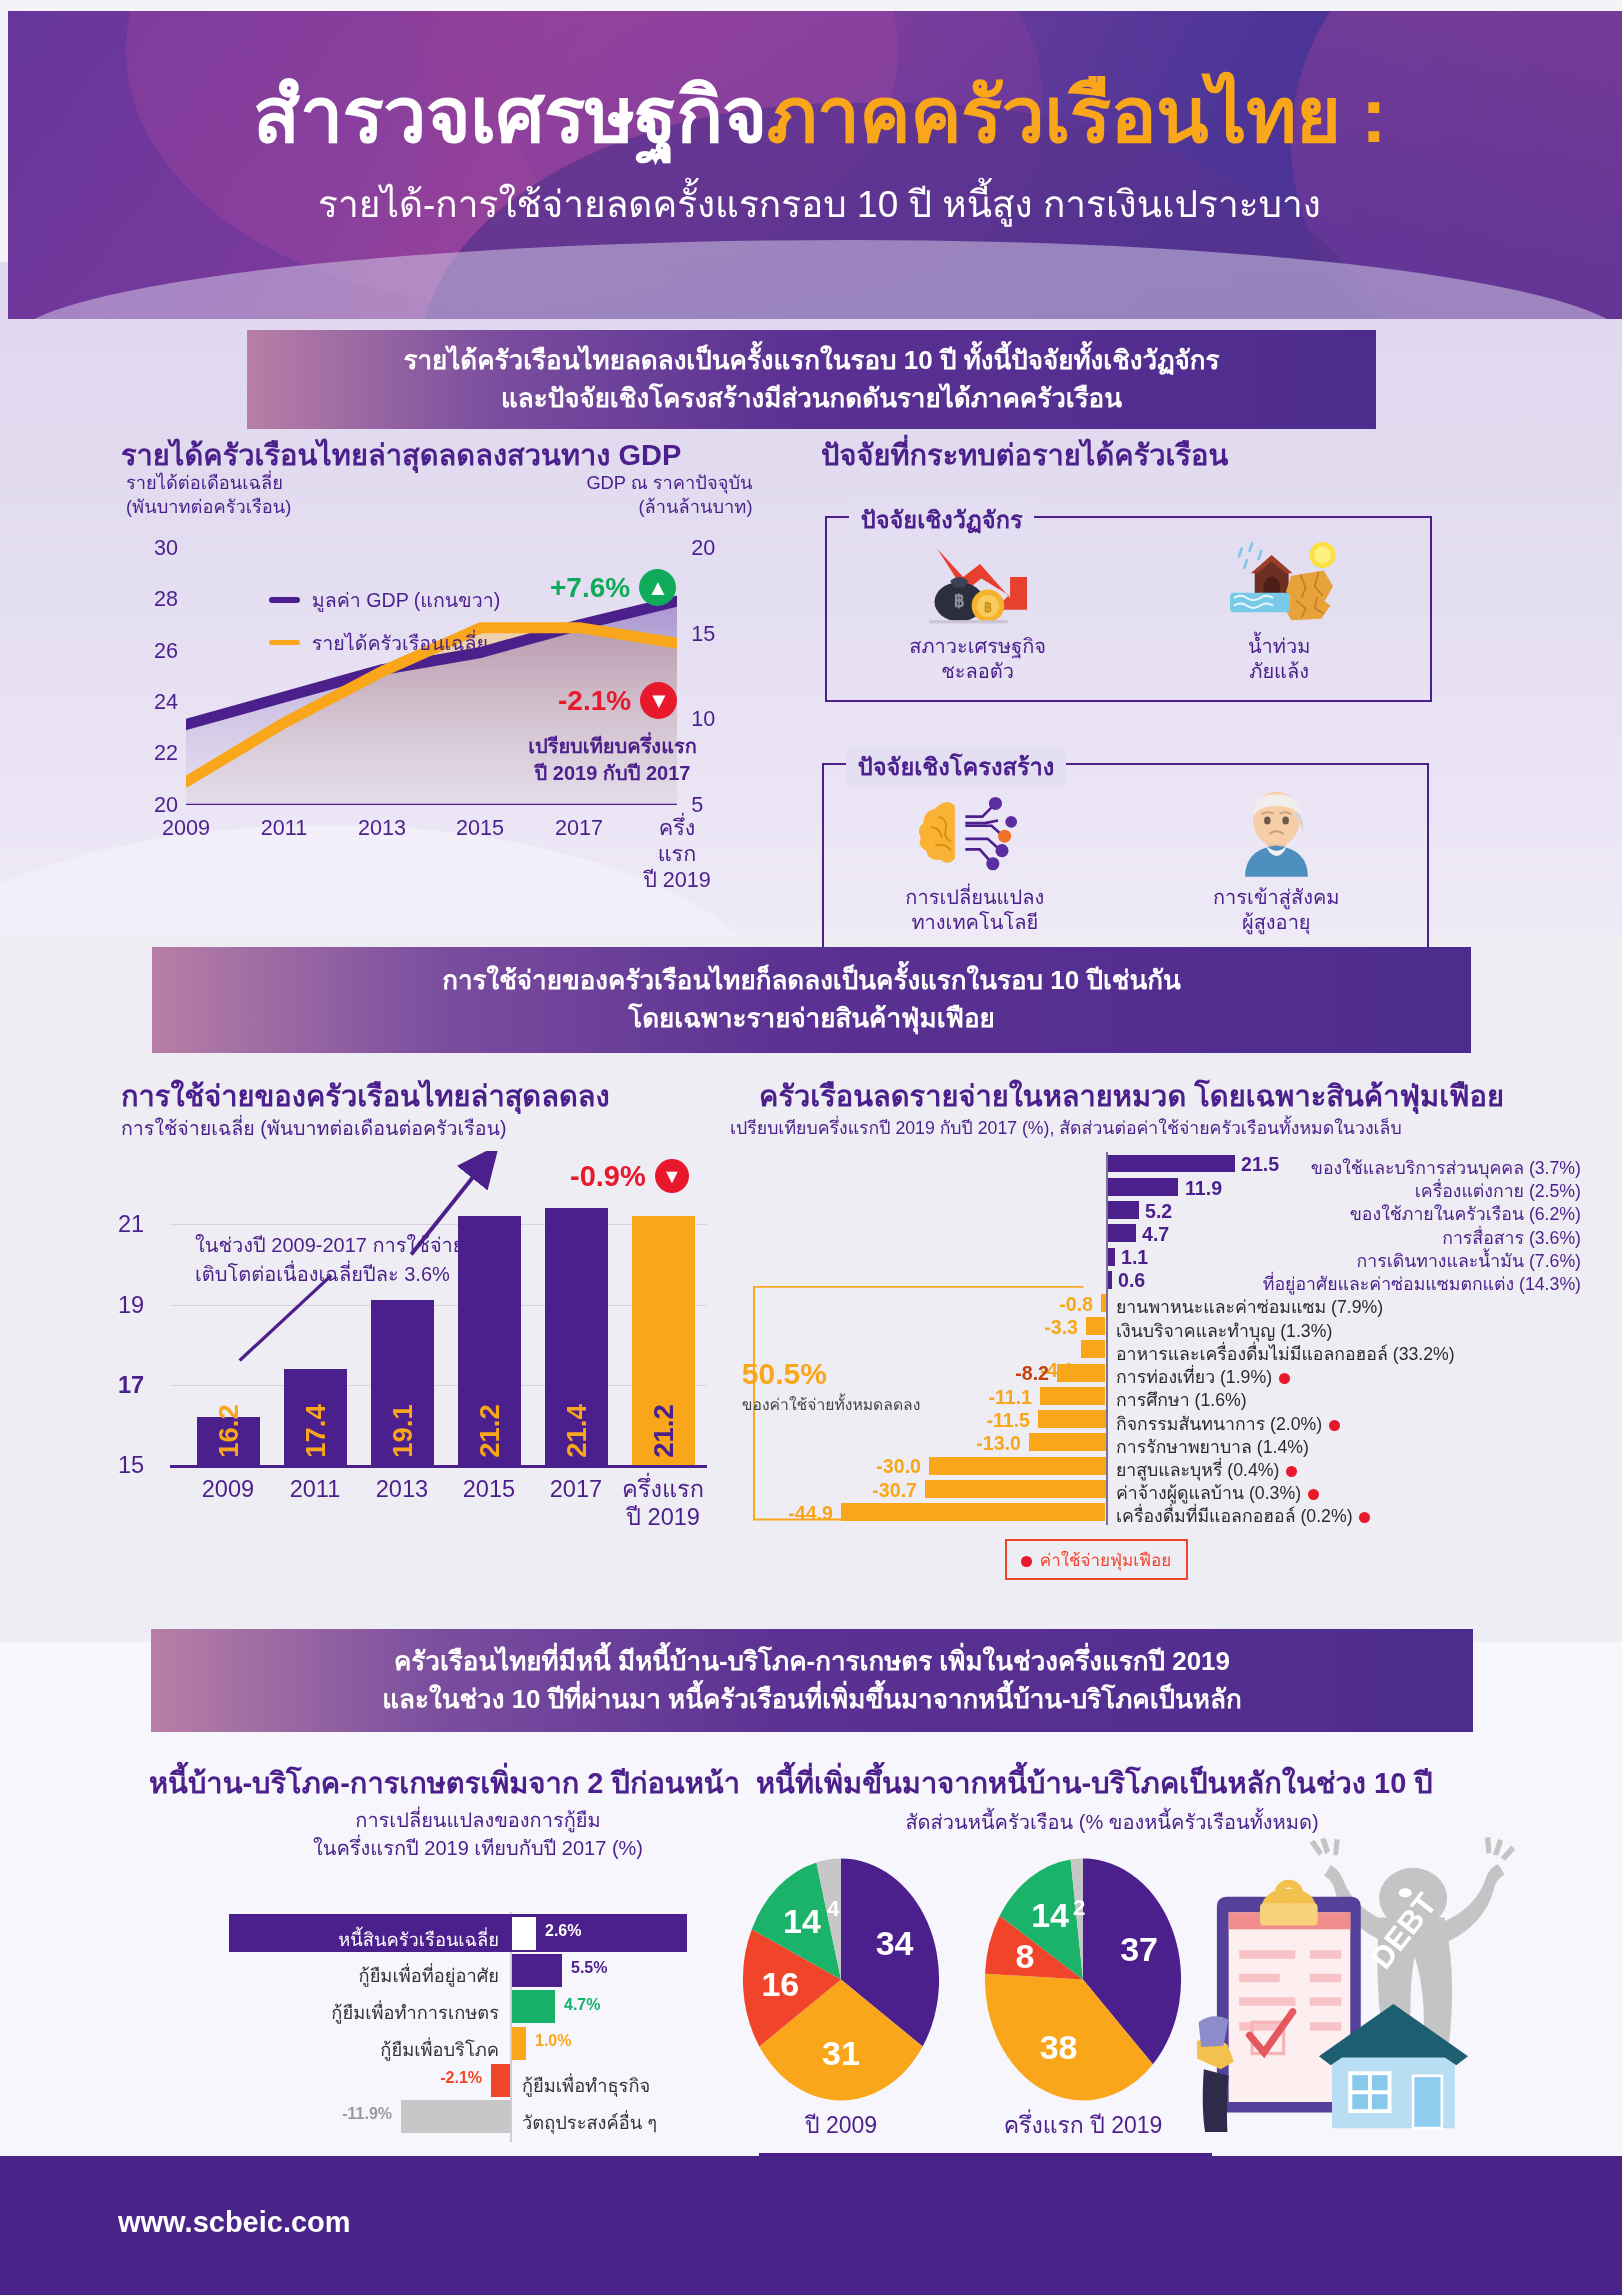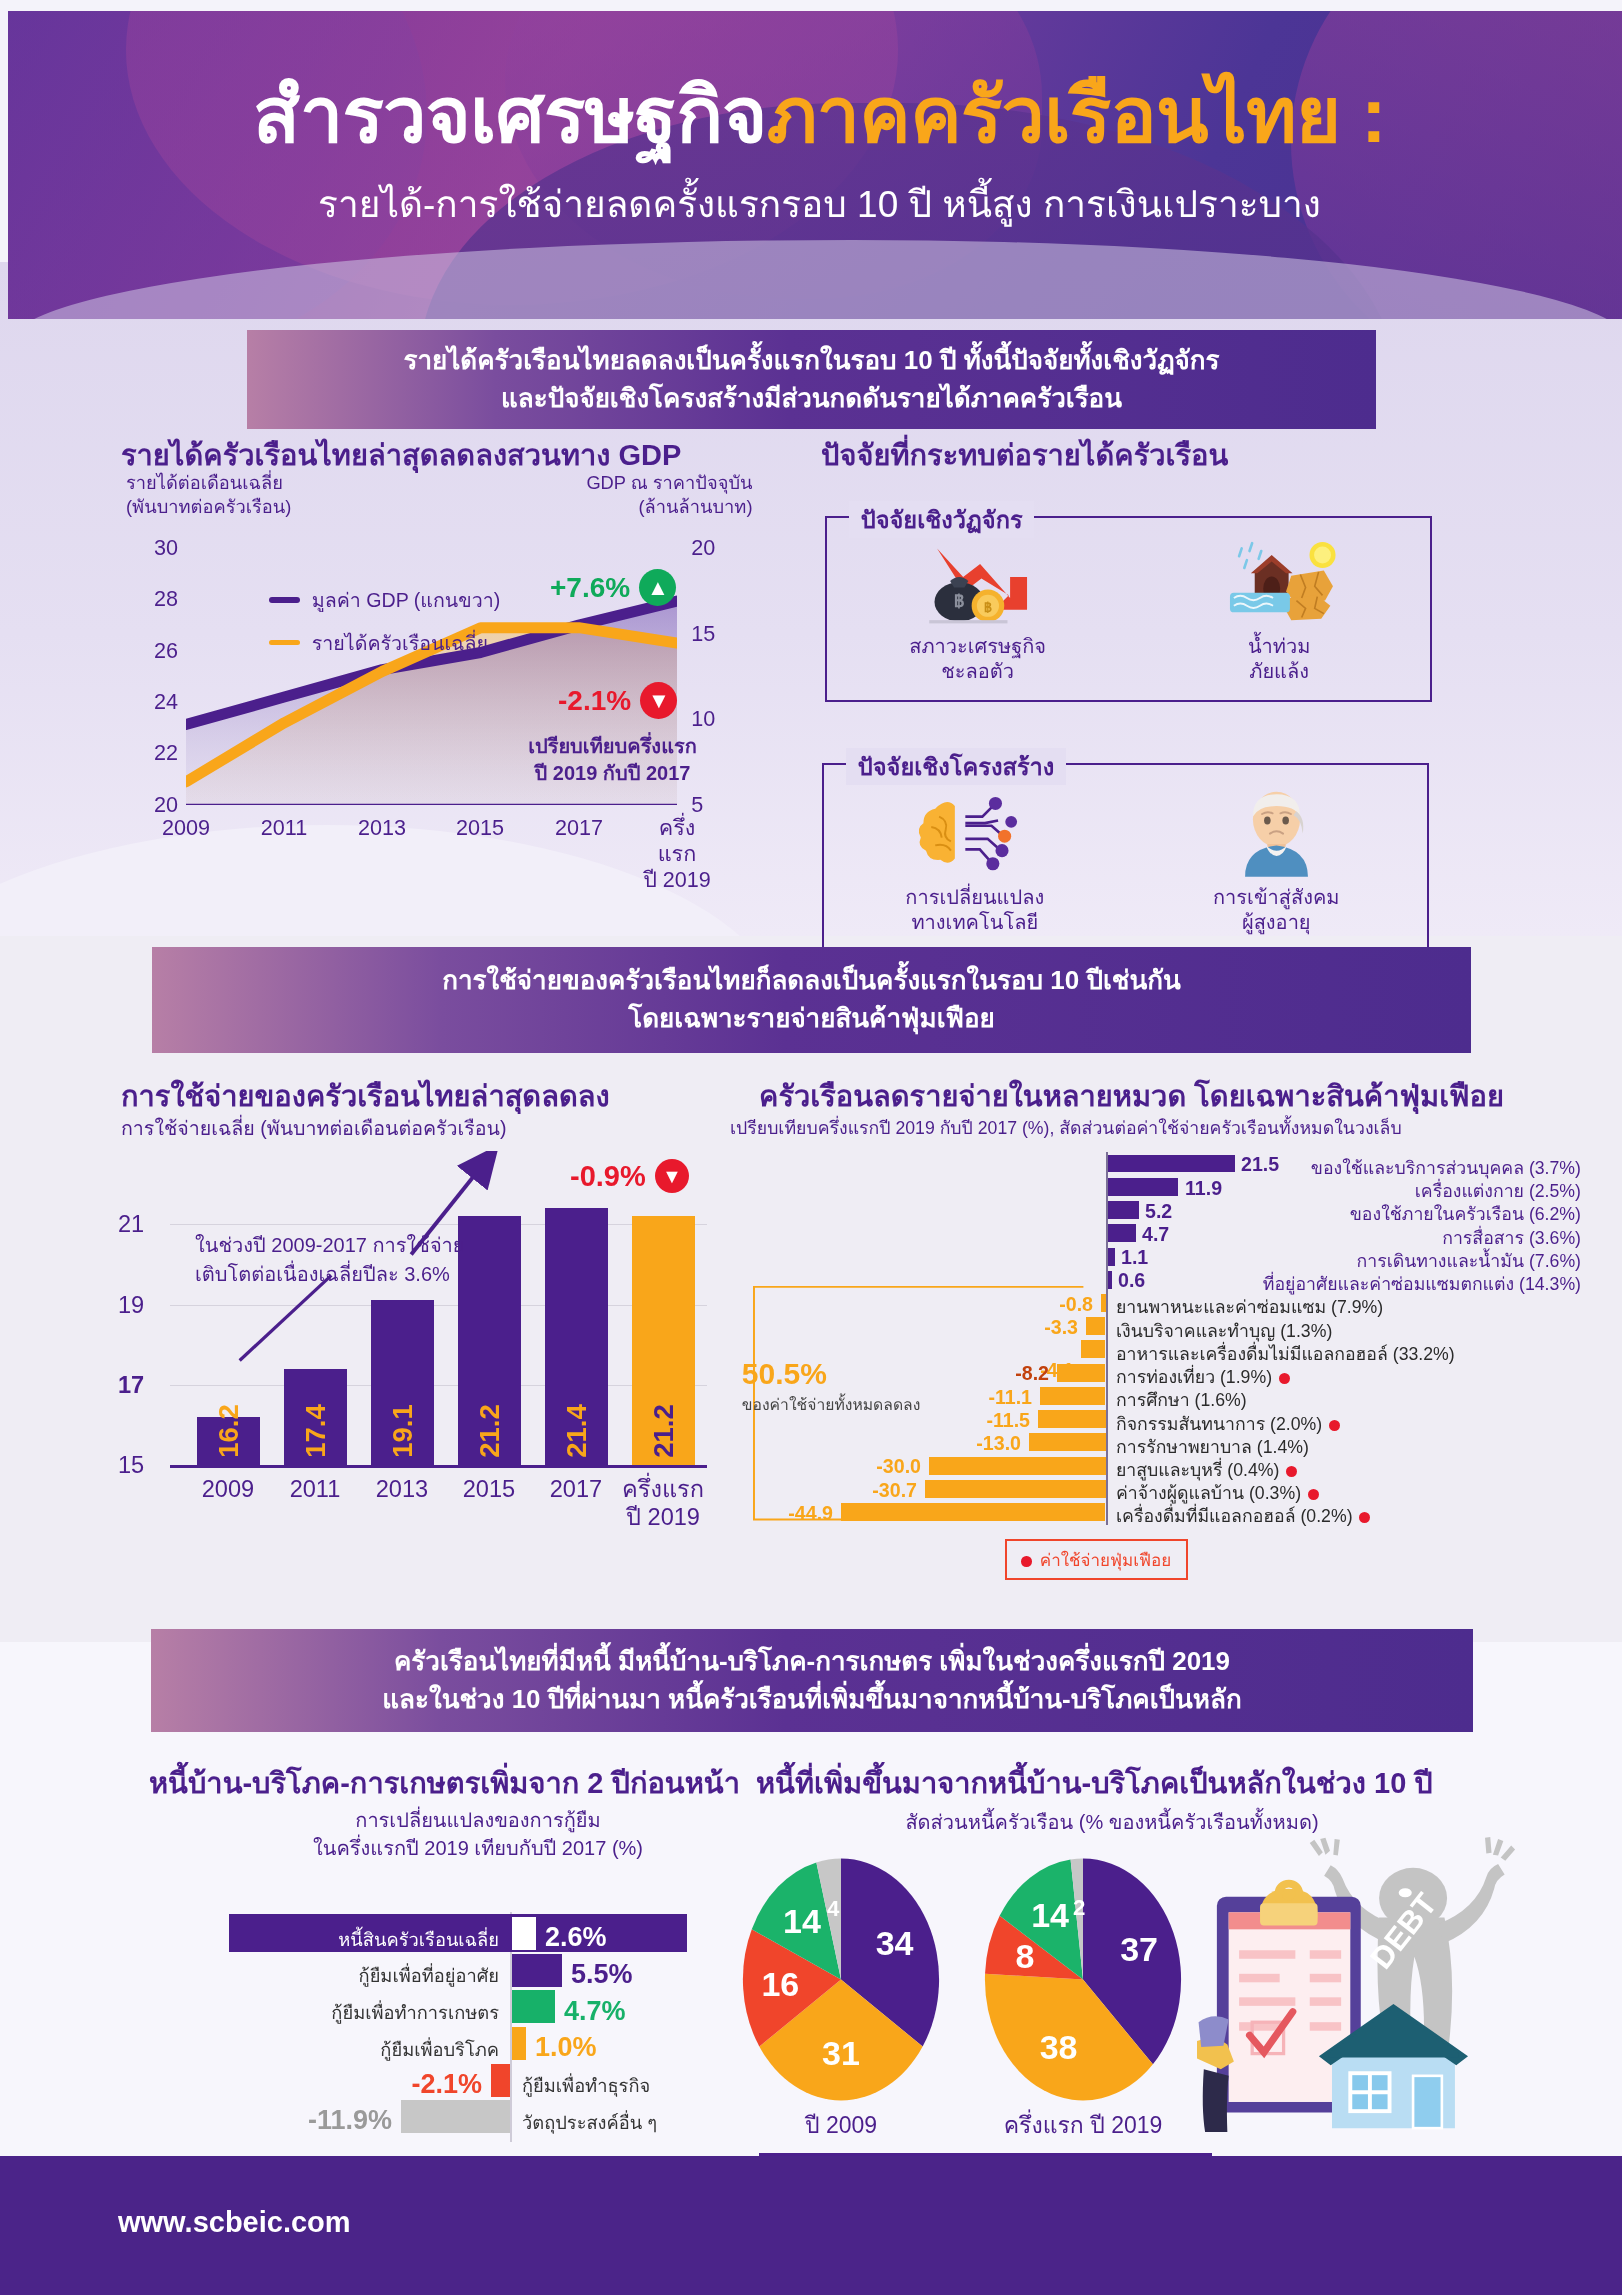--- a/index.html
+++ b/index.html
@@ -99,21 +99,21 @@
   .dlabelR{position:absolute;left:0;font-size:17.7px;color:#2b2b2b;white-space:nowrap;}
   .dval{position:absolute;font-size:19.6px;font-weight:bold;white-space:nowrap;}
   .dbar{position:absolute;height:17.7px;}
   .reddot{display:inline-block;width:11px;height:11px;border-radius:50%;background:#e8192c;margin-left:6.5px;vertical-align:middle;}
   .legend3{position:absolute;border:2px solid #f0452b;color:#f0452b;font-size:17px;padding:5.2px 14.4px;white-space:nowrap;}
 
   
   #chart4{position:absolute;left:229px;top:1917px;width:497px;height:222px;}
   .d4lab{position:absolute;font-size:18.3px;white-space:nowrap;}
   .d4bar{position:absolute;height:33px;}
-  .d4val{position:absolute;font-size:27px;font-weight:bold;white-space:nowrap;}
+  .d4val{position:absolute;font-size:16px;font-weight:bold;white-space:nowrap;}
   .pie-lab{position:absolute;font-size:23px;color:#4b1f8c;text-align:center;transform:translateX(-50%);}
   .pie-note{position:absolute;background:#4b1f8c;color:#fff;font-size:17.7px;line-height:1.35;
      text-align:center;padding:11.8px 17px;}
 
   
   .footer{position:absolute;left:0;bottom:0;width:1623px;height:139px;background:#4b2489;}
   .footer span{position:absolute;left:118px;top:50px;color:#fff;font-size:29px;font-weight:bold;}
 
   
   .ill{position:absolute;}

